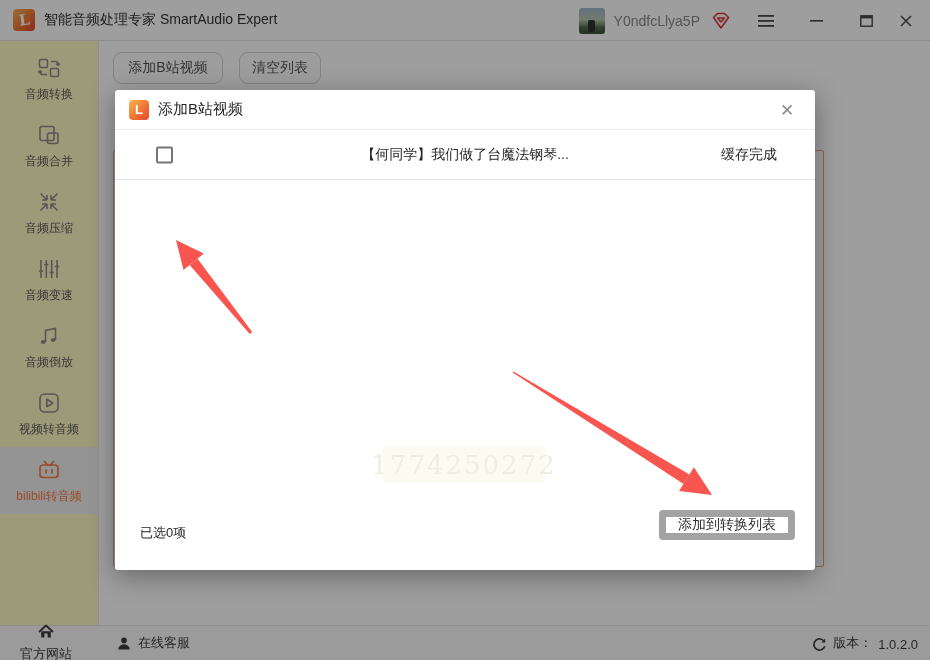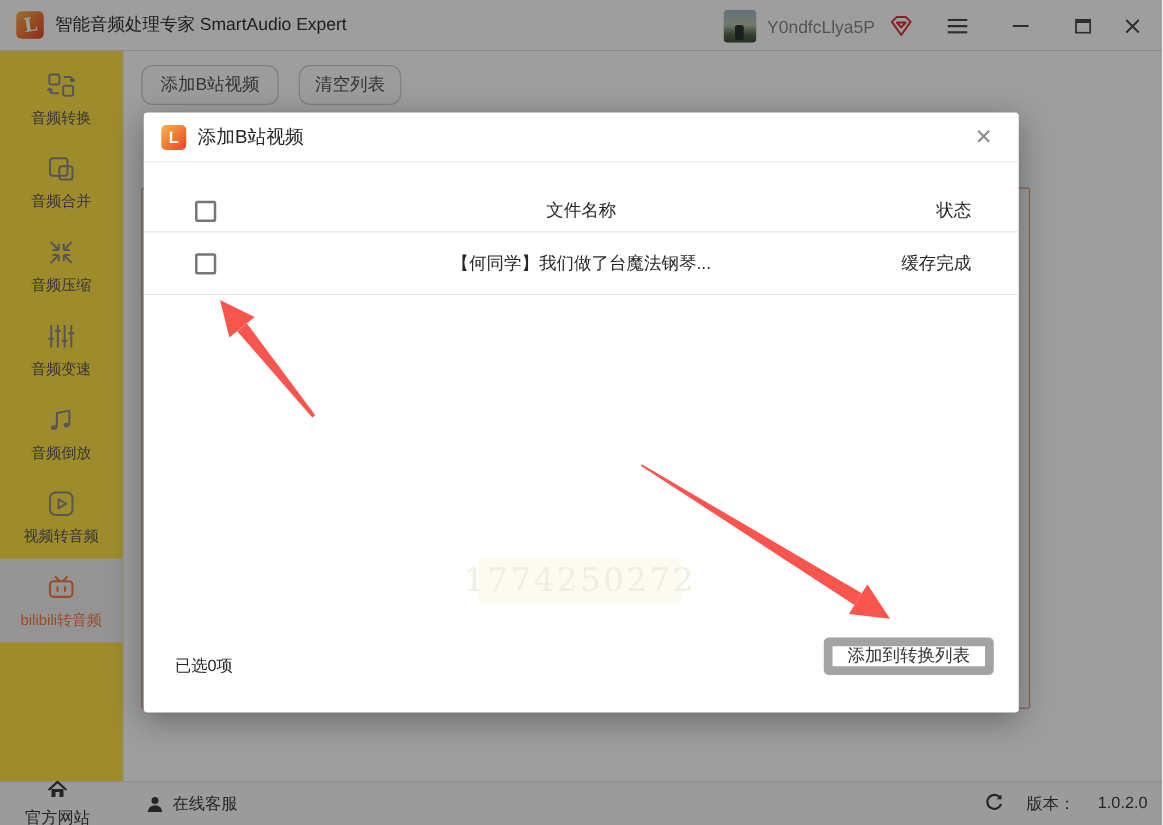--- a/index.html
+++ b/index.html
@@ -20,21 +20,21 @@
             background:linear-gradient(180deg,#9db8cb 0%,#b9c6ad 45%,#55694d 75%,#3e4d3a 100%); }
   .avatar::after { content:""; position:absolute; left:9px; bottom:2px; width:7px; height:12px;
                    background:#2e3330; border-radius:2px; }
   .username { margin-left:9px; font-size:14px; color:#8a8a8a; }
   .vip { margin-left:10px; display:flex; align-items:center; }
   .win-btn { width:40px; height:41px; display:flex; align-items:center; justify-content:center; color:#4a4a4a; }
   .menu-btn { margin-left:14px; }
   .close-btn { margin-right:4px; }
 
   
-  .sidebar { position:absolute; left:0; top:41px; width:99px; height:584px; background:#fde047;
+  .sidebar { position:absolute; left:0; top:41px; width:99px; height:584px; background:#fef9c3;
              border-right:1px solid #e7e7e7; padding-top:4px; }
   .side-item { height:67px; display:flex; flex-direction:column; align-items:center; justify-content:center;
                gap:5px; color:#595959; font-size:12px; cursor:pointer; }
   .side-item svg { stroke:#8c8c8c; }
   .side-item.active { background:#efefef; color:#f57c42; }
   .side-item.active svg { stroke:#f57c42; }
 
   
   .main { position:absolute; left:99px; top:41px; width:831px; height:584px; background:#fff; }
   .tool-btn { position:absolute; top:11px; height:32px; border:1px solid #d2d2d2; border-radius:9px;
@@ -44,21 +44,21 @@
   .btn-clear { left:140px; width:82px; }
   .dropzone { position:absolute; left:14px; top:109px; width:711px; height:417px;
               border:1px solid #dda37e; border-radius:2px; }
 
   
   .statusbar { position:absolute; left:0; top:625px; width:930px; height:35px; background:#fafafa;
                border-top:1px solid #e3e3e3; display:flex; align-items:center; font-size:13px; color:#3d3d3d; }
   .sb-item { display:flex; align-items:center; gap:6px; cursor:pointer; }
   .sb-web { margin-left:20px;flex-direction:column; }
   .sb-support { margin-left:44px; }
-  .sb-version { position:absolute; right:12px; display:flex; align-items:flex-start; gap:18px; }
+  .sb-version { position:absolute; right:12px; display:flex; align-items:flex-end; gap:6px; }
 
   
   .dim { position:absolute; left:0; top:0; width:930px; height:660px; background:rgba(0,0,0,0.38); z-index:10; }
 
   
   .modal { position:absolute; left:115px; top:90px; width:700px; height:480px; background:#fff;
            border-radius:3px; box-shadow:0 6px 26px rgba(0,0,0,0.35); z-index:20; }
   .modal-header { position:relative; height:40px; display:flex; align-items:center; border-bottom:1px solid #ececec; }
   .modal-logo { width:20px; height:20px; border-radius:4px; margin-left:14px; font-size:13px;
                 background:linear-gradient(135deg,#f9b552 0%,#ef7633 55%,#e8432c 100%);
@@ -226,25 +226,20 @@
 
   <div class="modal">
     <div class="modal-header">
       <div class="modal-logo">
           <span>L</span>
         </div>
       <div class="modal-title">添加B站视频</div>
       <div class="modal-close">✕</div>
     </div>
 
-    <div class="thead">
-      <div class="cb"></div>
-      <div class="cell-name">文件名称</div>
-      <div class="cell-status">状态</div>
-    </div>
 
     <div class="trow">
       <div class="cb"></div>
       <div class="cell-name">【何同学】我们做了台魔法钢琴...</div>
       <div class="cell-status">缓存完成</div>
     </div>
 
     <div class="watermark">1774250272</div>
 
     <div class="modal-footer">

